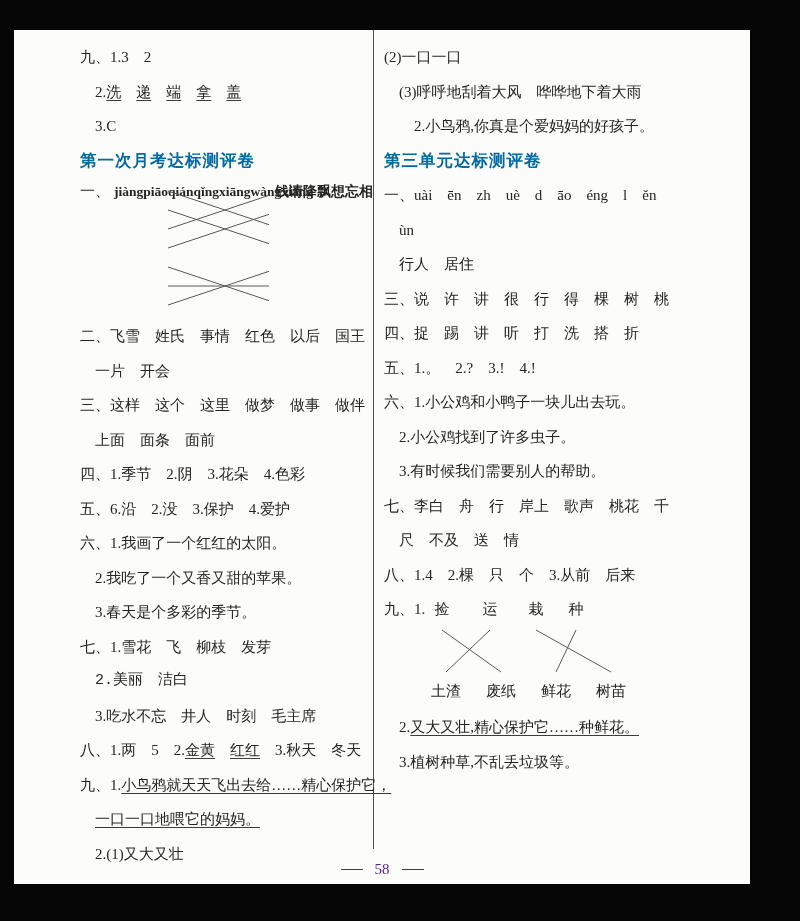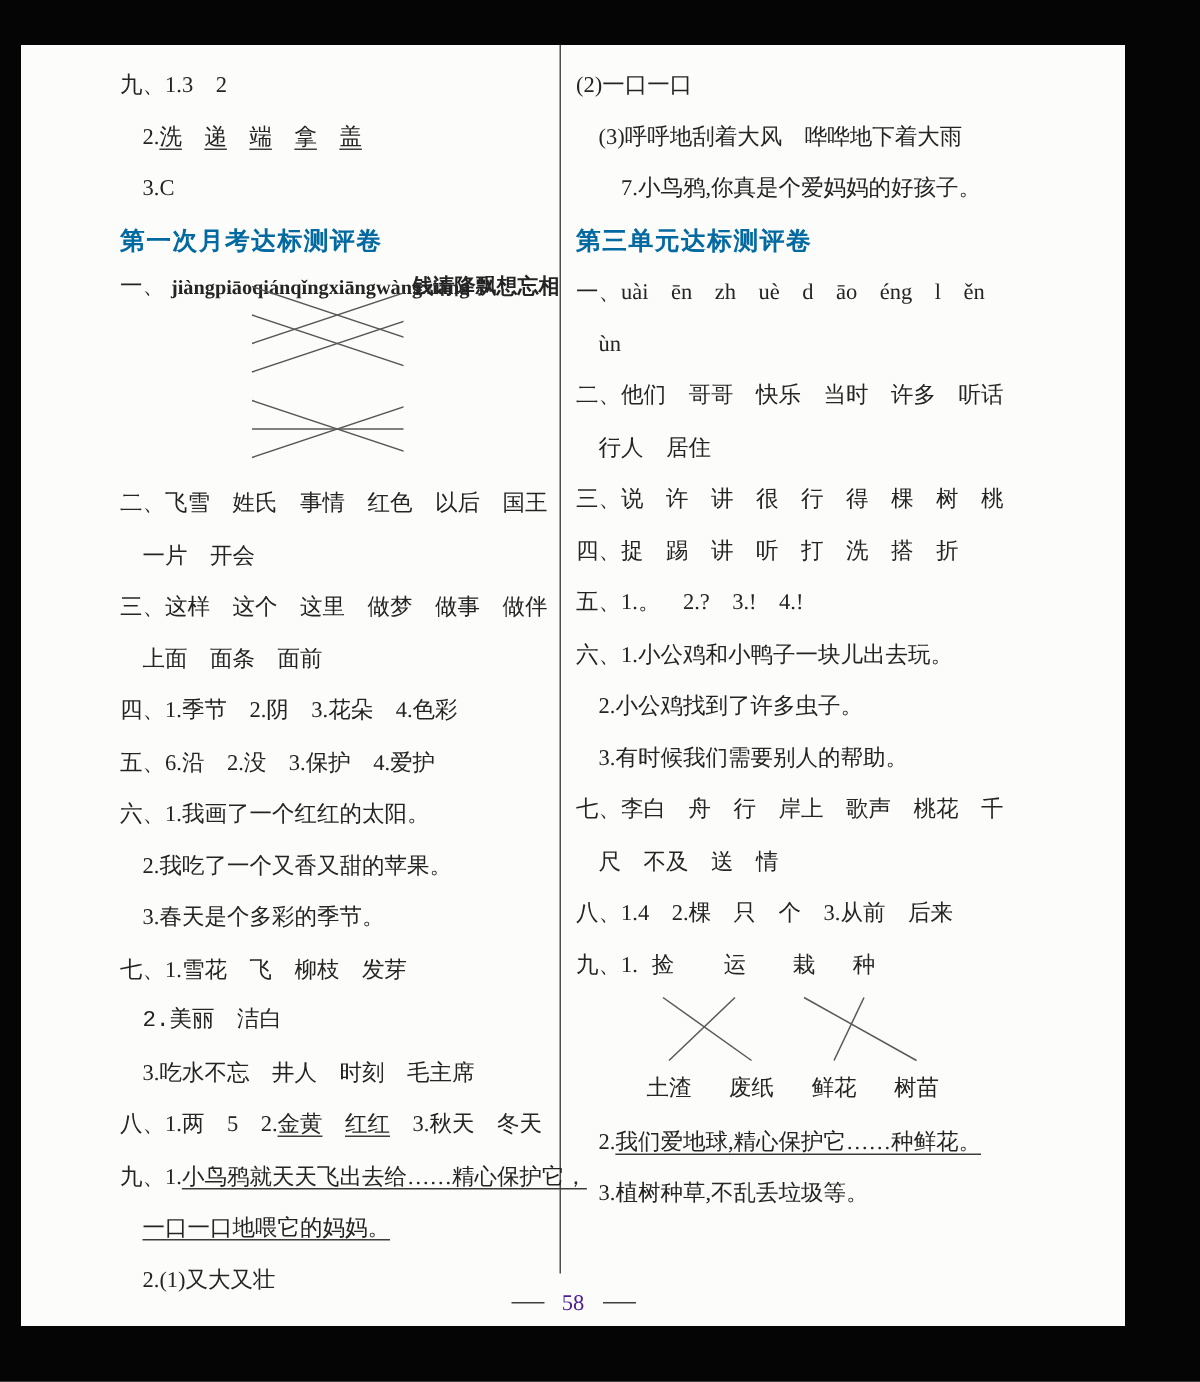--- a/index.html
+++ b/index.html
@@ -96,25 +96,24 @@
         <div class="line" style="padding-left: 15px; font-family: Liberation Mono, monospace;"><span>2.美丽　洁白</span></div>
         <div class="line" style="padding-left: 15px;"><span>3.吃水不忘　井人　时刻　毛主席</span></div>
         <div class="line"><span>八、1.两　5　2.</span><span class="u">金黄</span><span>　</span><span class="u">红红</span><span>　3.秋天　冬天</span></div>
         <div class="line"><span>九、1.</span><span class="u">小鸟鸦就天天飞出去给……精心保护它，</span></div>
         <div class="line" style="padding-left: 15px;"><span class="u">一口一口地喂它的妈妈。</span></div>
         <div class="line" style="padding-left: 15px;"><span>2.(1)又大又壮</span></div>
       </div>
     <div id="right-col" class="col colR">
         <div class="line"><span>(2)一口一口</span></div>
         <div class="line" style="padding-left: 15px;"><span>(3)呼呼地刮着大风　哗哗地下着大雨</span></div>
-        <div class="line" style="padding-left: 30px;"><span>7.小鸟鸦,你真是个爱妈妈的好孩子。</span></div>
+        <div class="line" style="padding-left: 30px;"><span>2.小鸟鸦,你真是个爱妈妈的好孩子。</span></div>
         <div class="heading">第三单元达标测评卷</div>
         <div class="line"><span>一、uài　ēn　zh　uè　d　āo　éng　l　ěn</span></div>
         <div class="line" style="padding-left: 15px;"><span>ùn</span></div>
-        <div class="line"><span>二、他们　哥哥　快乐　当时　许多　听话</span></div>
         <div class="line" style="padding-left: 15px;"><span>行人　居住</span></div>
         <div class="line"><span>三、说　许　讲　很　行　得　棵　树　桃</span></div>
         <div class="line"><span>四、捉　踢　讲　听　打　洗　搭　折</span></div>
         <div class="line"><span>五、1.。　2.?　3.!　4.!</span></div>
         <div class="line"><span>六、1.小公鸡和小鸭子一块儿出去玩。</span></div>
         <div class="line" style="padding-left: 15px;"><span>2.小公鸡找到了许多虫子。</span></div>
         <div class="line" style="padding-left: 15px;"><span>3.有时候我们需要别人的帮助。</span></div>
         <div class="line"><span>七、李白　舟　行　岸上　歌声　桃花　千</span></div>
         <div class="line" style="padding-left: 15px;"><span>尺　不及　送　情</span></div>
         <div class="line"><span>八、1.4　2.棵　只　个　3.从前　后来</span></div>
@@ -128,20 +127,20 @@
             <line x1="58" y1="2" x2="117" y2="44"></line>
             <line x1="106" y1="2" x2="62" y2="44"></line>
             <line x1="152" y1="2" x2="227" y2="44"></line>
             <line x1="192" y1="2" x2="172" y2="44"></line>
           </svg>
           <span class="xm-bot xm-word" style="left: 62px;">土渣</span>
           <span class="xm-bot xm-word" style="left: 117px;">废纸</span>
           <span class="xm-bot xm-word" style="left: 172px;">鲜花</span>
           <span class="xm-bot xm-word" style="left: 227px;">树苗</span>
         </div>
-        <div class="line" style="padding-left: 15px;"><span>2.</span><span class="u">我们爱地球,精心保护它……种鲜花。</span></div>
+        <div class="line" style="padding-left: 15px;"><span>2.</span><span class="u">又大又壮,精心保护它……种鲜花。</span></div>
         <div class="line" style="padding-left: 15px;"><span>3.植树种草,不乱丢垃圾等。</span></div>
       </div>
     <div class="pagenum">
       <span class="dash"></span><span>58</span><span class="dash"></span>
     </div>
   </div>
 </div>
 
 </body></html>

